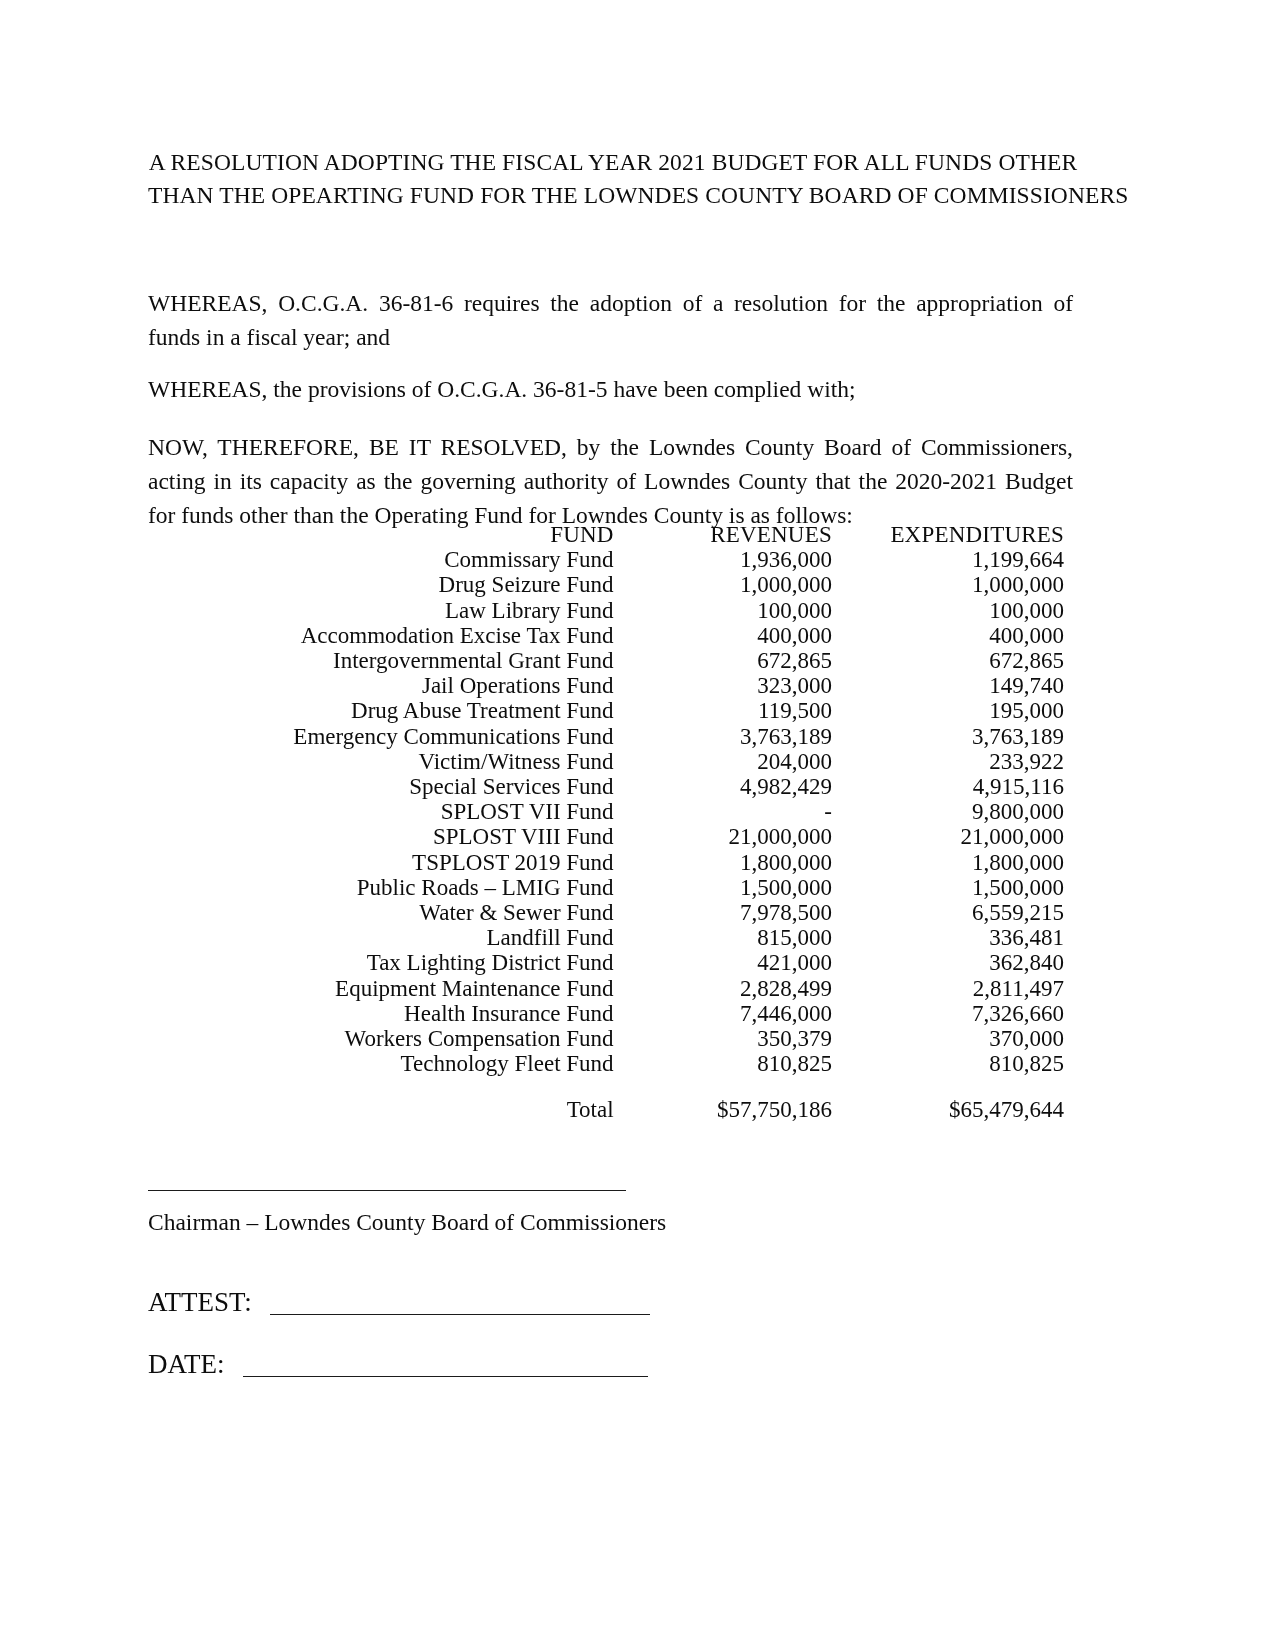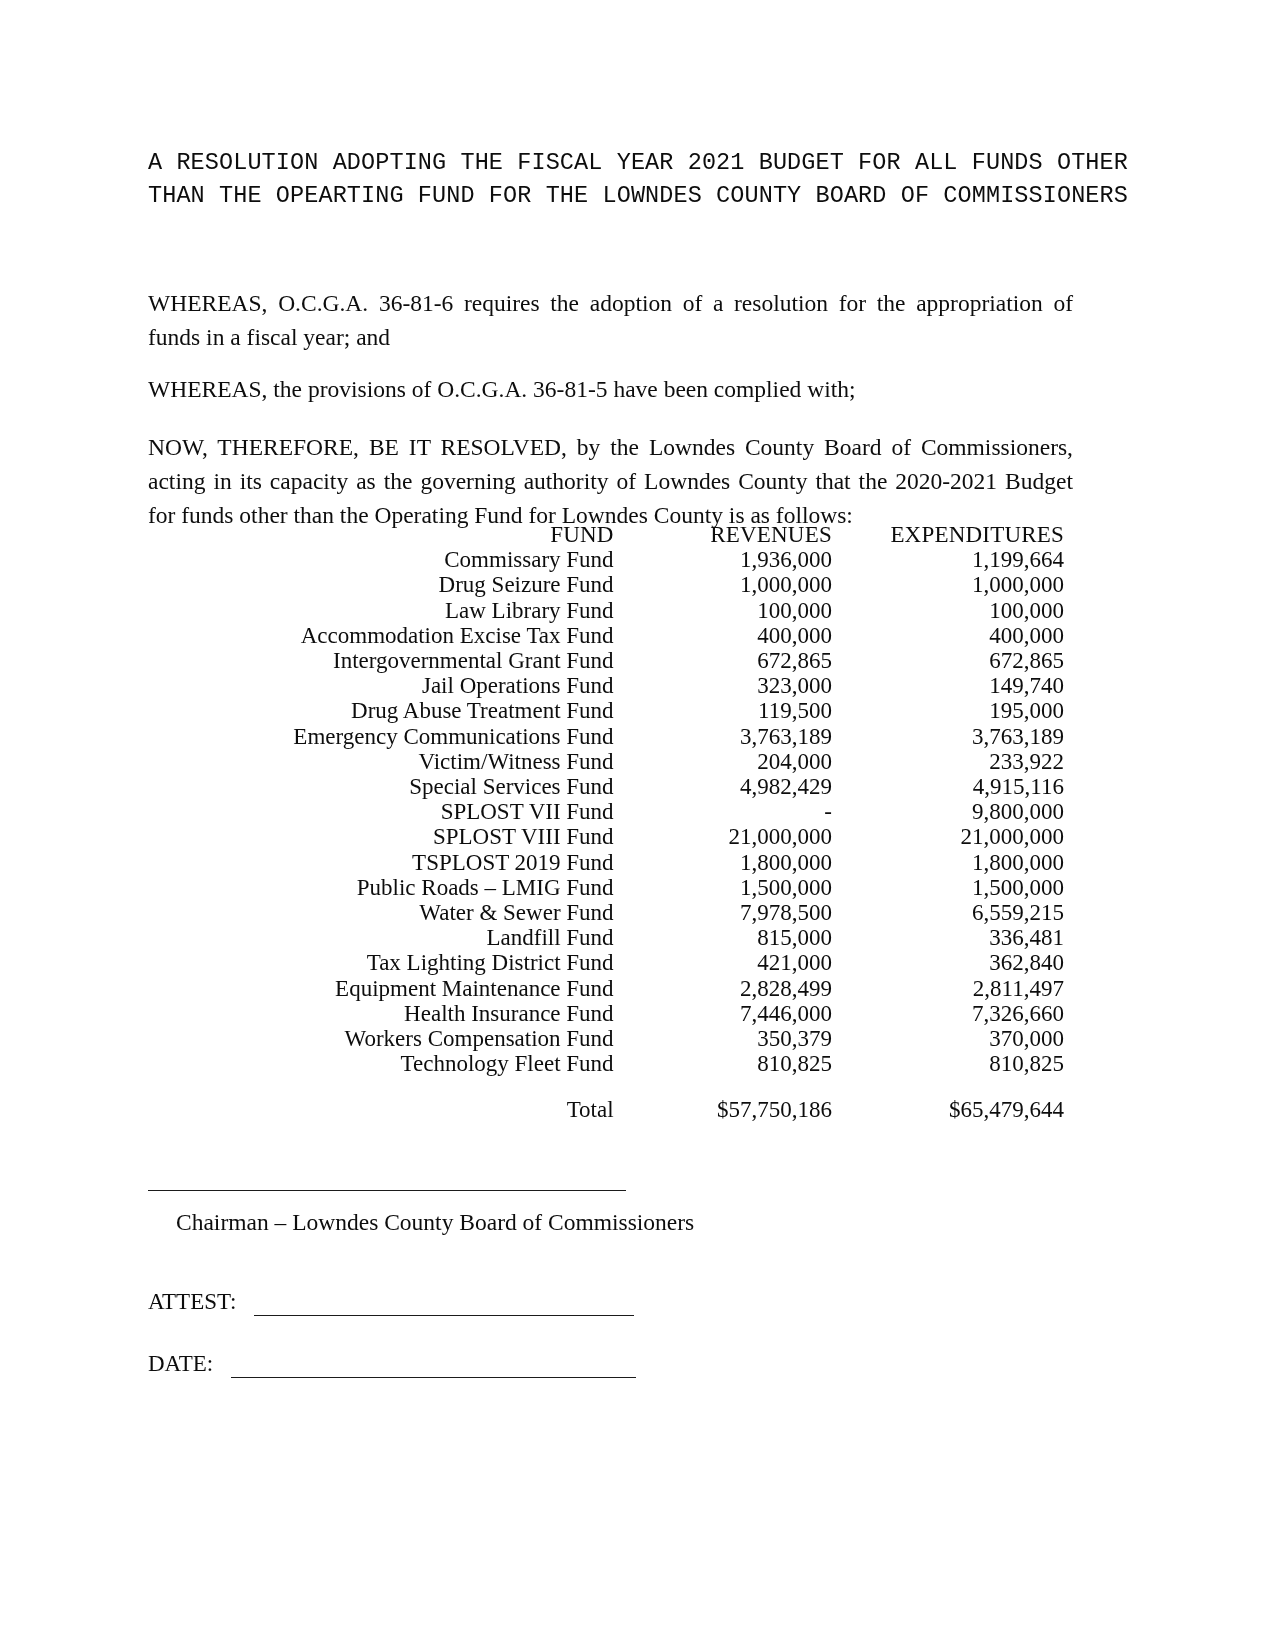--- a/index.html
+++ b/index.html
@@ -26,21 +26,20 @@
   
   .title-block {
     position: absolute;
     top: 146px;
     left: 148px;
     width: 930px;
     text-align: center;
     font-size: 23.5px;
     line-height: 33px;
     letter-spacing: 0.1px;
-    font-family: Liberation Mono, monospace;
   }
   .title-line { display: block; white-space: nowrap; }
 
   
   .para {
     position: absolute;
     left: 148px;
     width: 925px;
     font-size: 23.5px;
     line-height: 34px;
@@ -82,28 +81,28 @@
     top: 1190px;
     width: 700px;
     font-size: 23.5px;
   }
   .sig-rule {
     width: 478px;
     border-bottom: 1.6px solid #1b1b1b;
     height: 0;
     margin-bottom: 17px;
   }
-  .sig-caption { line-height: 28px; white-space: nowrap; margin-left: 28px; }
+  .sig-caption { line-height: 28px; white-space: nowrap; }
 
   .field-row {
     position: absolute;
     left: 148px;
-    font-size: 23px;
+    font-size: 27px;
     display: flex;
-    align-items: flex-end;
+    align-items: center;
     white-space: nowrap;
   }
   .field-row.attest { top: 1288px; }
   .field-row.date   { top: 1350px; }
   .field-label { line-height: 28px; }
   .field-line {
     border-bottom: 1.6px solid #1b1b1b;
     height: 24px;
     margin-left: 18px;
   }

